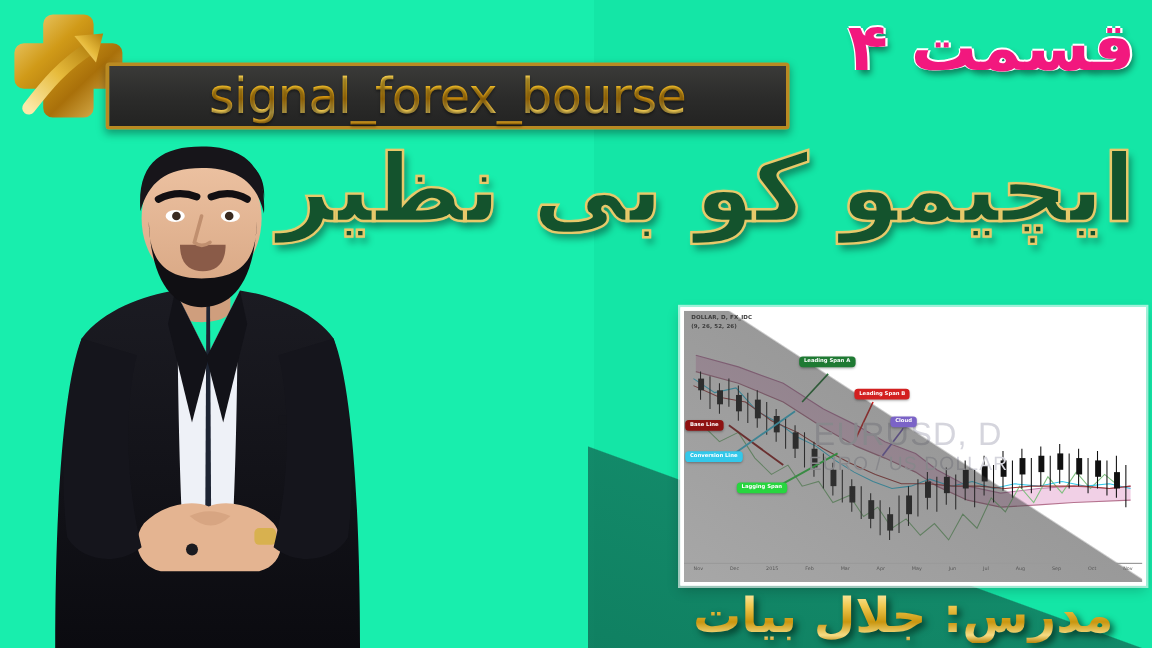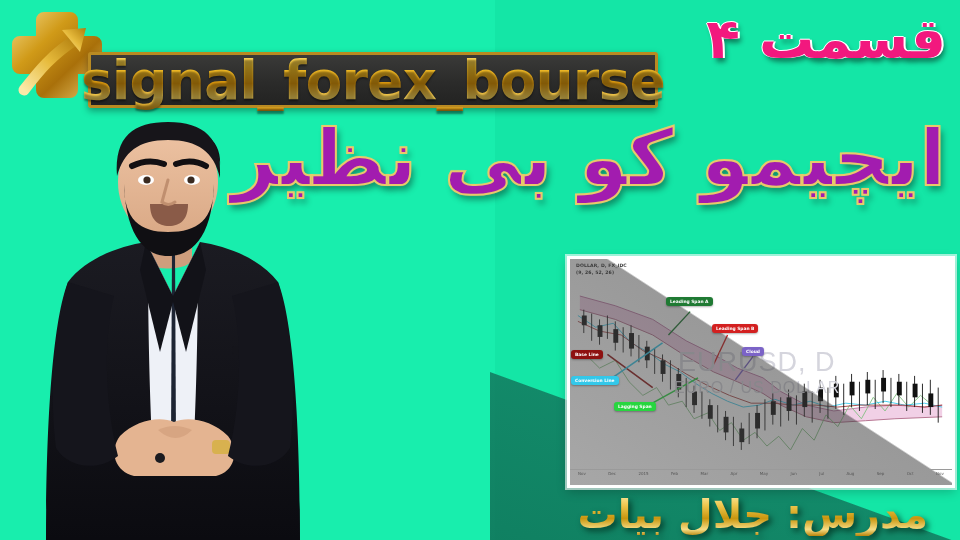--- a/index.html
+++ b/index.html
@@ -30,21 +30,21 @@
   
   .banner {
     position:absolute; left:88px; top:52px; width:570px; height:56px;
     background:linear-gradient(180deg,#3a3a38 0%, #2b2b2a 55%, #232322 100%);
     border:3px solid #b98a22;
     border-radius:3px;
     box-shadow:0 3px 7px rgba(0,0,0,.35);
     display:flex; align-items:center; justify-content:center;
   }
   .banner-text {
-    font-size:53px; font-weight:bold; letter-spacing:-0.5px;
+    font-size:41px; font-weight:normal; letter-spacing:-0.5px;
     font-family:"DejaVu Sans", sans-serif;
     background:linear-gradient(180deg,#fbe07a 0%,#f5c32c 28%,#d9950c 55%,#f7d35b 78%,#c98a0a 100%);
     -webkit-background-clip:text; background-clip:text;
     -webkit-text-fill-color:transparent; color:#e8a81b;
     text-shadow:0 2px 2px rgba(0,0,0,.4);
     white-space:nowrap;
   }
 
   
   .episode {
@@ -58,21 +58,21 @@
     white-space:nowrap;
     line-height:1;
   }
 
   
   .headline {
     position:absolute; right:14px; top:112px; width:700px;
     text-align:right; direction:rtl;
     font-family:"DejaVu Sans", sans-serif;
     font-size:78px; font-weight:bold; line-height:1.18;
-    color:#a21caf;
+    color:#14532d;
     -webkit-text-stroke:2px #e8c96a;
     text-shadow:
       0 0 2px #f3dd9a,
       3px 5px 6px rgba(0,0,0,.38);
     white-space:nowrap;
   }
 
   
   .instructor {
     position:absolute; right:32px; bottom:4px;

